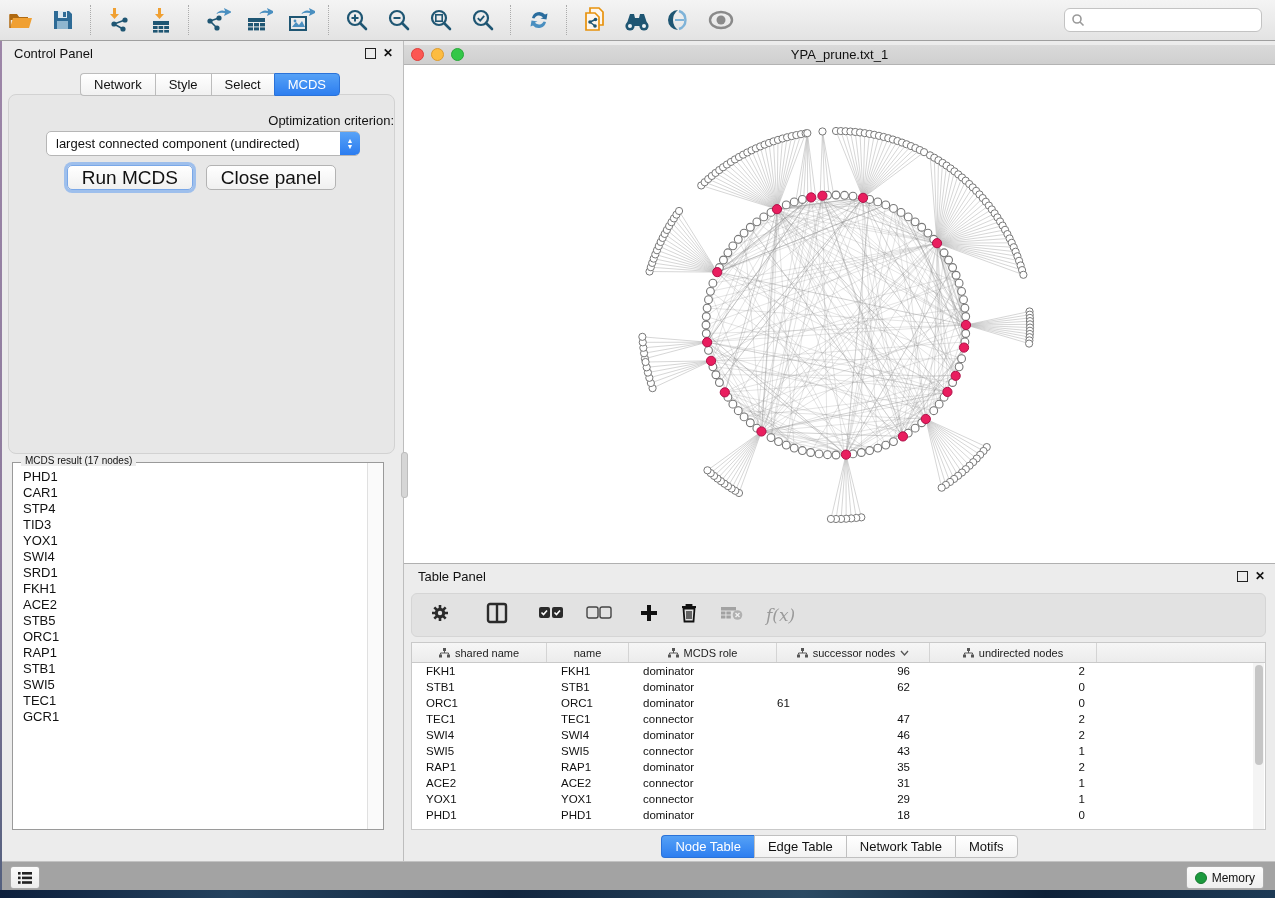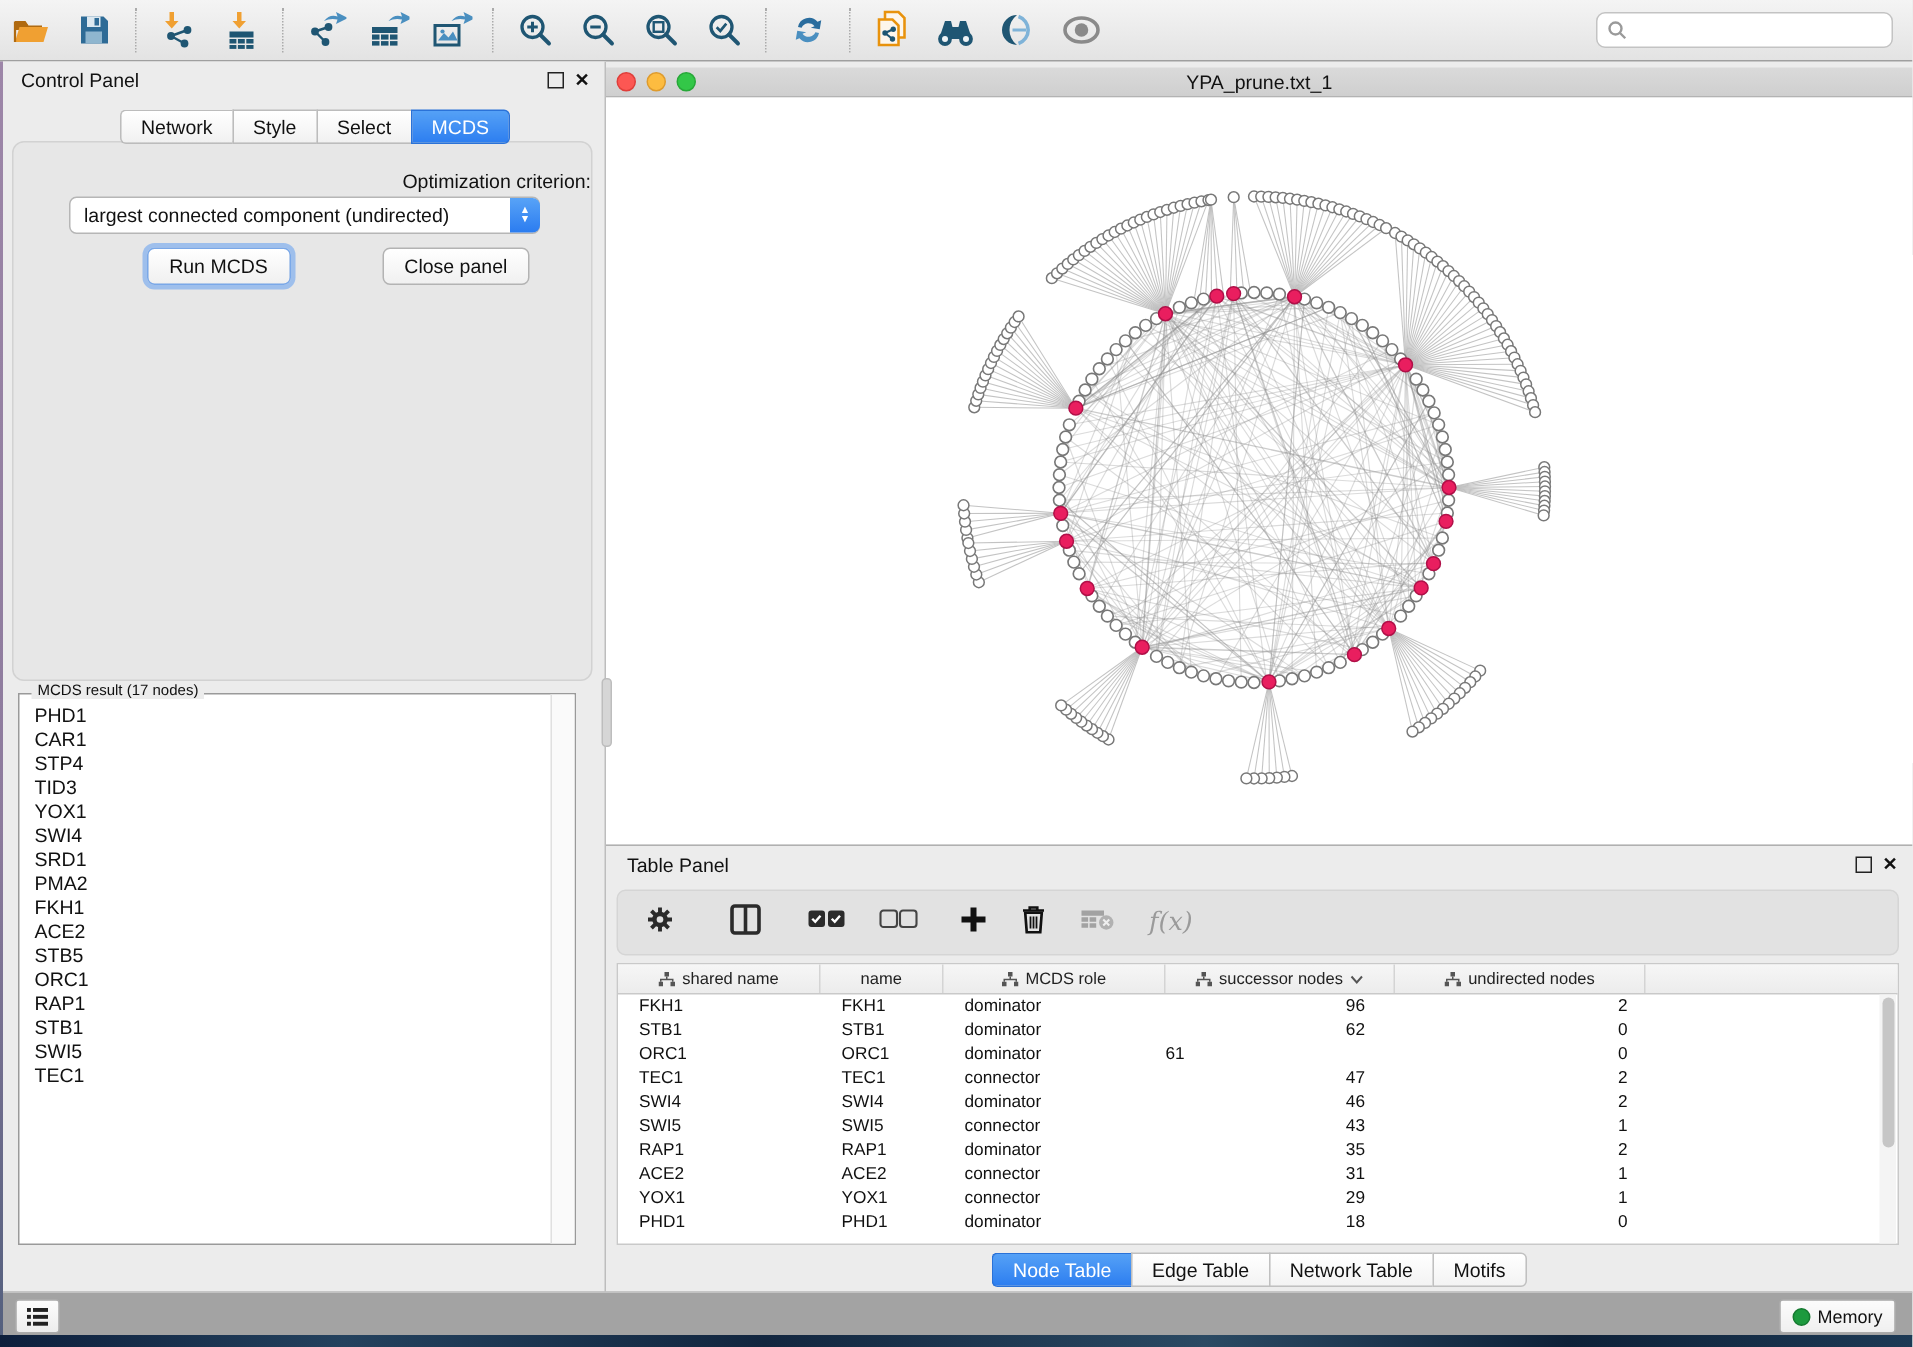--- a/index.html
+++ b/index.html
@@ -20,21 +20,21 @@
   .ctab-row{position:absolute;left:78px;top:32px;display:flex;z-index:3;}
   .ctab{height:21px;padding:0 13px;display:flex;align-items:center;font-size:13px;background:linear-gradient(#ffffff,#f1f1f1);border:1px solid #bcbcbc;border-right:none;color:#111;}
   .ctab:first-child{border-radius:4px 0 0 4px;}
   .ctab:last-child{border-radius:0 4px 4px 0;border-right:1px solid #bcbcbc;}
   .ctab.active{background:linear-gradient(#55a1f6,#2d7ef0);color:#fff;border-color:#2a72d8;}
   .options-box{position:absolute;left:6px;top:53px;width:385px;height:358px;background:#e7e7e7;border:1px solid #d2d2d2;border-radius:8px;}
   .opt-label{position:absolute;top:18px;width:100%;text-align:right;font-size:13px;color:#111;}
   .opt-select{position:absolute;left:37px;top:36px;width:312px;height:23px;background:#fff;border:1px solid #b6b6b6;border-radius:5px;display:flex;align-items:center;font-size:13px;color:#111;}
   .opt-select .val{padding-left:9px;flex:1;white-space:nowrap;}
   .stepper{width:20px;height:23px;margin-right:-1px;border-radius:0 5px 5px 0;background:linear-gradient(#58a3f7,#2b7cf0);display:flex;flex-direction:column;align-items:center;justify-content:center;color:#fff;font-size:7px;line-height:6px;}
-  .btn{height:23px;background:linear-gradient(#ffffff,#f0f0f0);border:1px solid #b3b3b3;border-radius:5px;font-size:13px;color:#111;display:inline-flex;align-items:center;justify-content:center;padding:0 14px;margin-left:48px;}
+  .btn{height:23px;background:linear-gradient(#ffffff,#f0f0f0);border:1px solid #b3b3b3;border-radius:5px;font-size:19px;color:#111;display:inline-flex;align-items:center;justify-content:center;padding:0 14px;}
   .btn.focus{box-shadow:0 0 0 3px rgba(110,165,240,.6);border-color:#7aa8e8;}
   .mcds-box{position:absolute;left:10px;top:421px;width:370px;height:366px;border:1px solid #9a9a9a;background:#fff;}
   .mcds-legend{position:absolute;left:8px;top:-8px;background:#ececec;padding:0 4px;font-size:10px;color:#111;}
   .mcds-list{position:absolute;left:0;top:6px;bottom:0;right:16px;overflow:hidden;padding-left:10px;font-size:13px;color:#111;line-height:16px;}
   .mcds-scroll{position:absolute;right:0;top:0;bottom:0;width:15px;background:#fafafa;border-left:1px solid #e0e0e0;}
   
   .right-panel{position:absolute;left:404px;top:41px;width:871px;height:820px;}
   .net-titlebar{position:absolute;left:0;top:4px;width:871px;height:19px;background:linear-gradient(#dadada,#cfcfcf);border-bottom:1px solid #b3b3b3;display:flex;align-items:center;}
   .light{width:11px;height:11px;border-radius:50%;margin-left:7px;}
   .net-title{position:absolute;width:100%;text-align:center;font-size:13px;color:#111;}
@@ -252,29 +252,29 @@
   <div class="mcds-box">
     <div class="mcds-legend">MCDS result (17 nodes)</div>
     <div class="mcds-list" id="mcds-list">
         <div>PHD1</div>
         <div>CAR1</div>
         <div>STP4</div>
         <div>TID3</div>
         <div>YOX1</div>
         <div>SWI4</div>
         <div>SRD1</div>
-        <div>PMA2</div>
         <div>FKH1</div>
         <div>ACE2</div>
         <div>STB5</div>
         <div>ORC1</div>
         <div>RAP1</div>
         <div>STB1</div>
         <div>SWI5</div>
         <div>TEC1</div>
+        <div>GCR1</div>
       </div>
     <div class="mcds-scroll"></div>
   </div>
 </div>
 
 <div class="right-panel">
   <div class="net-titlebar">
     <span class="light" style="background:#fc5753;border:1px solid #df3e3a;"></span>
     <span class="light" style="background:#fdbc40;border:1px solid #de9b2d;"></span>
     <span class="light" style="background:#33c748;border:1px solid #27a838;"></span>

